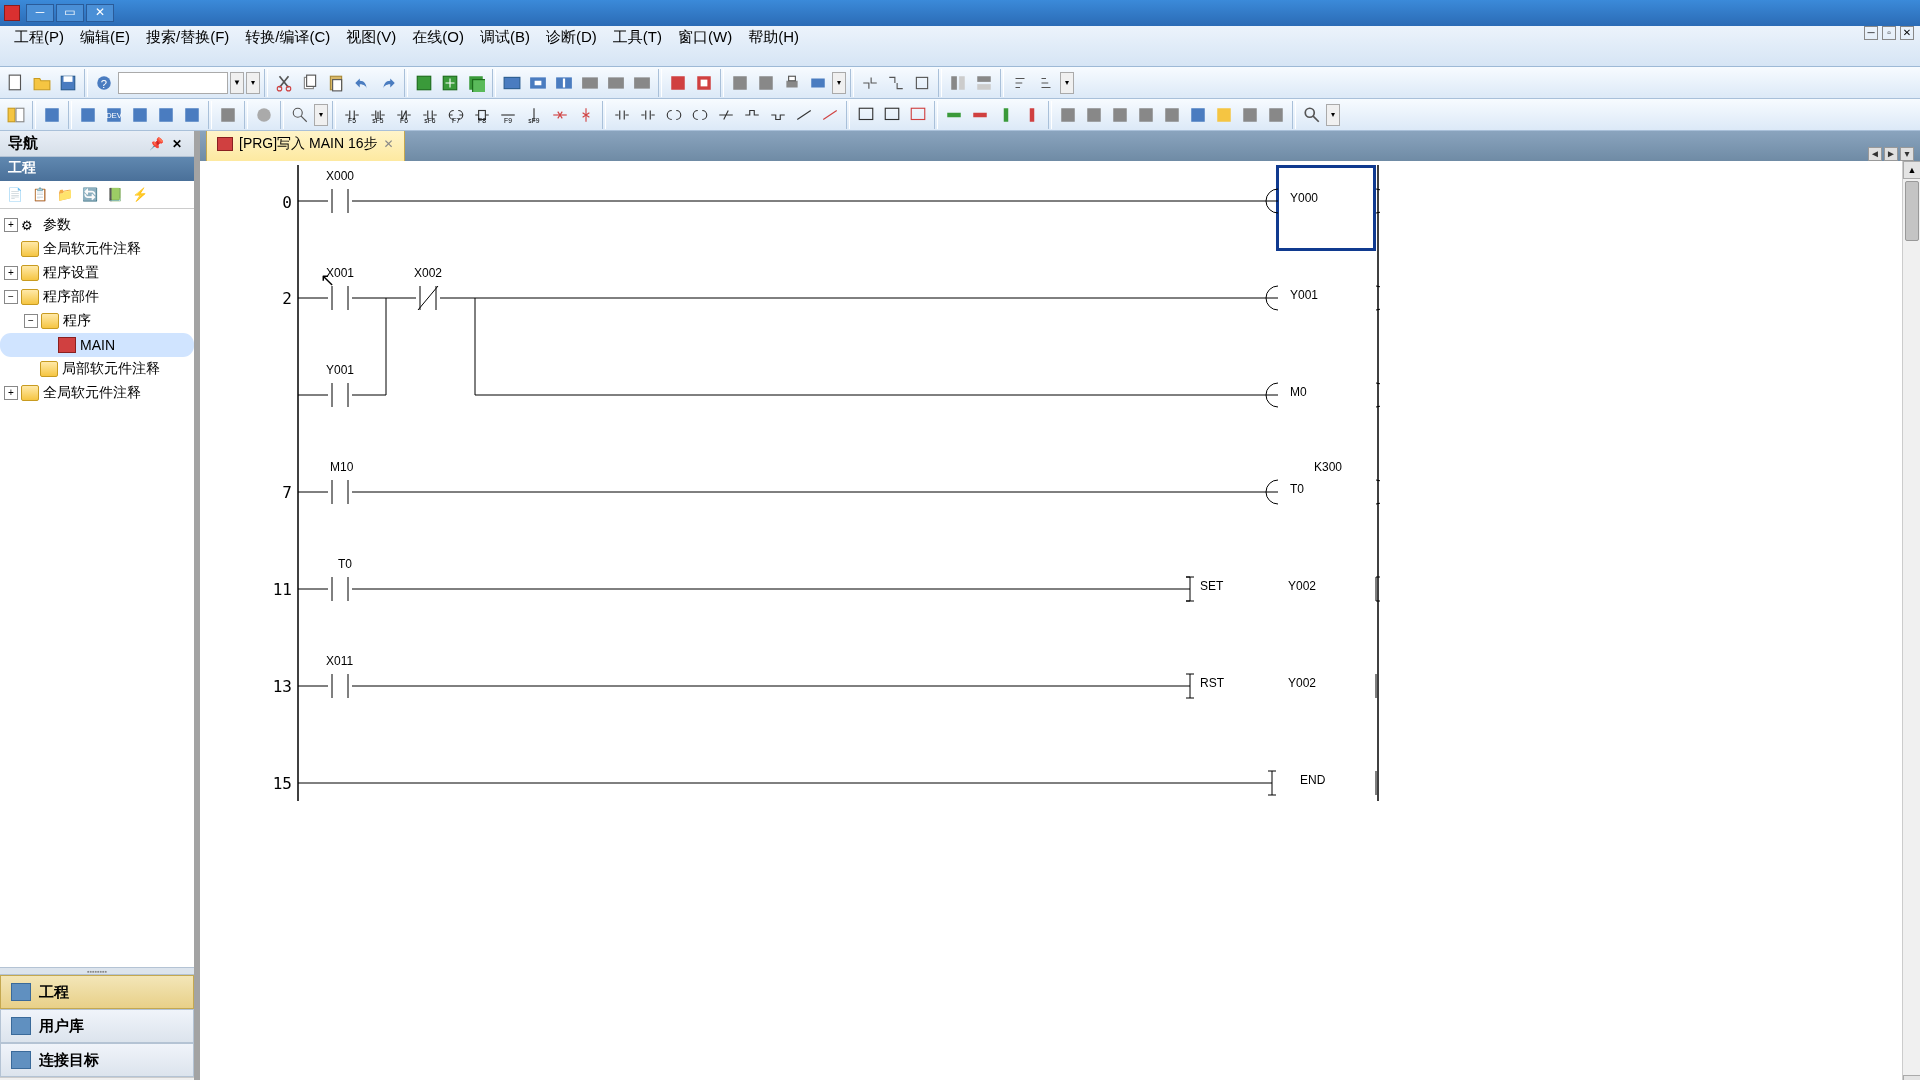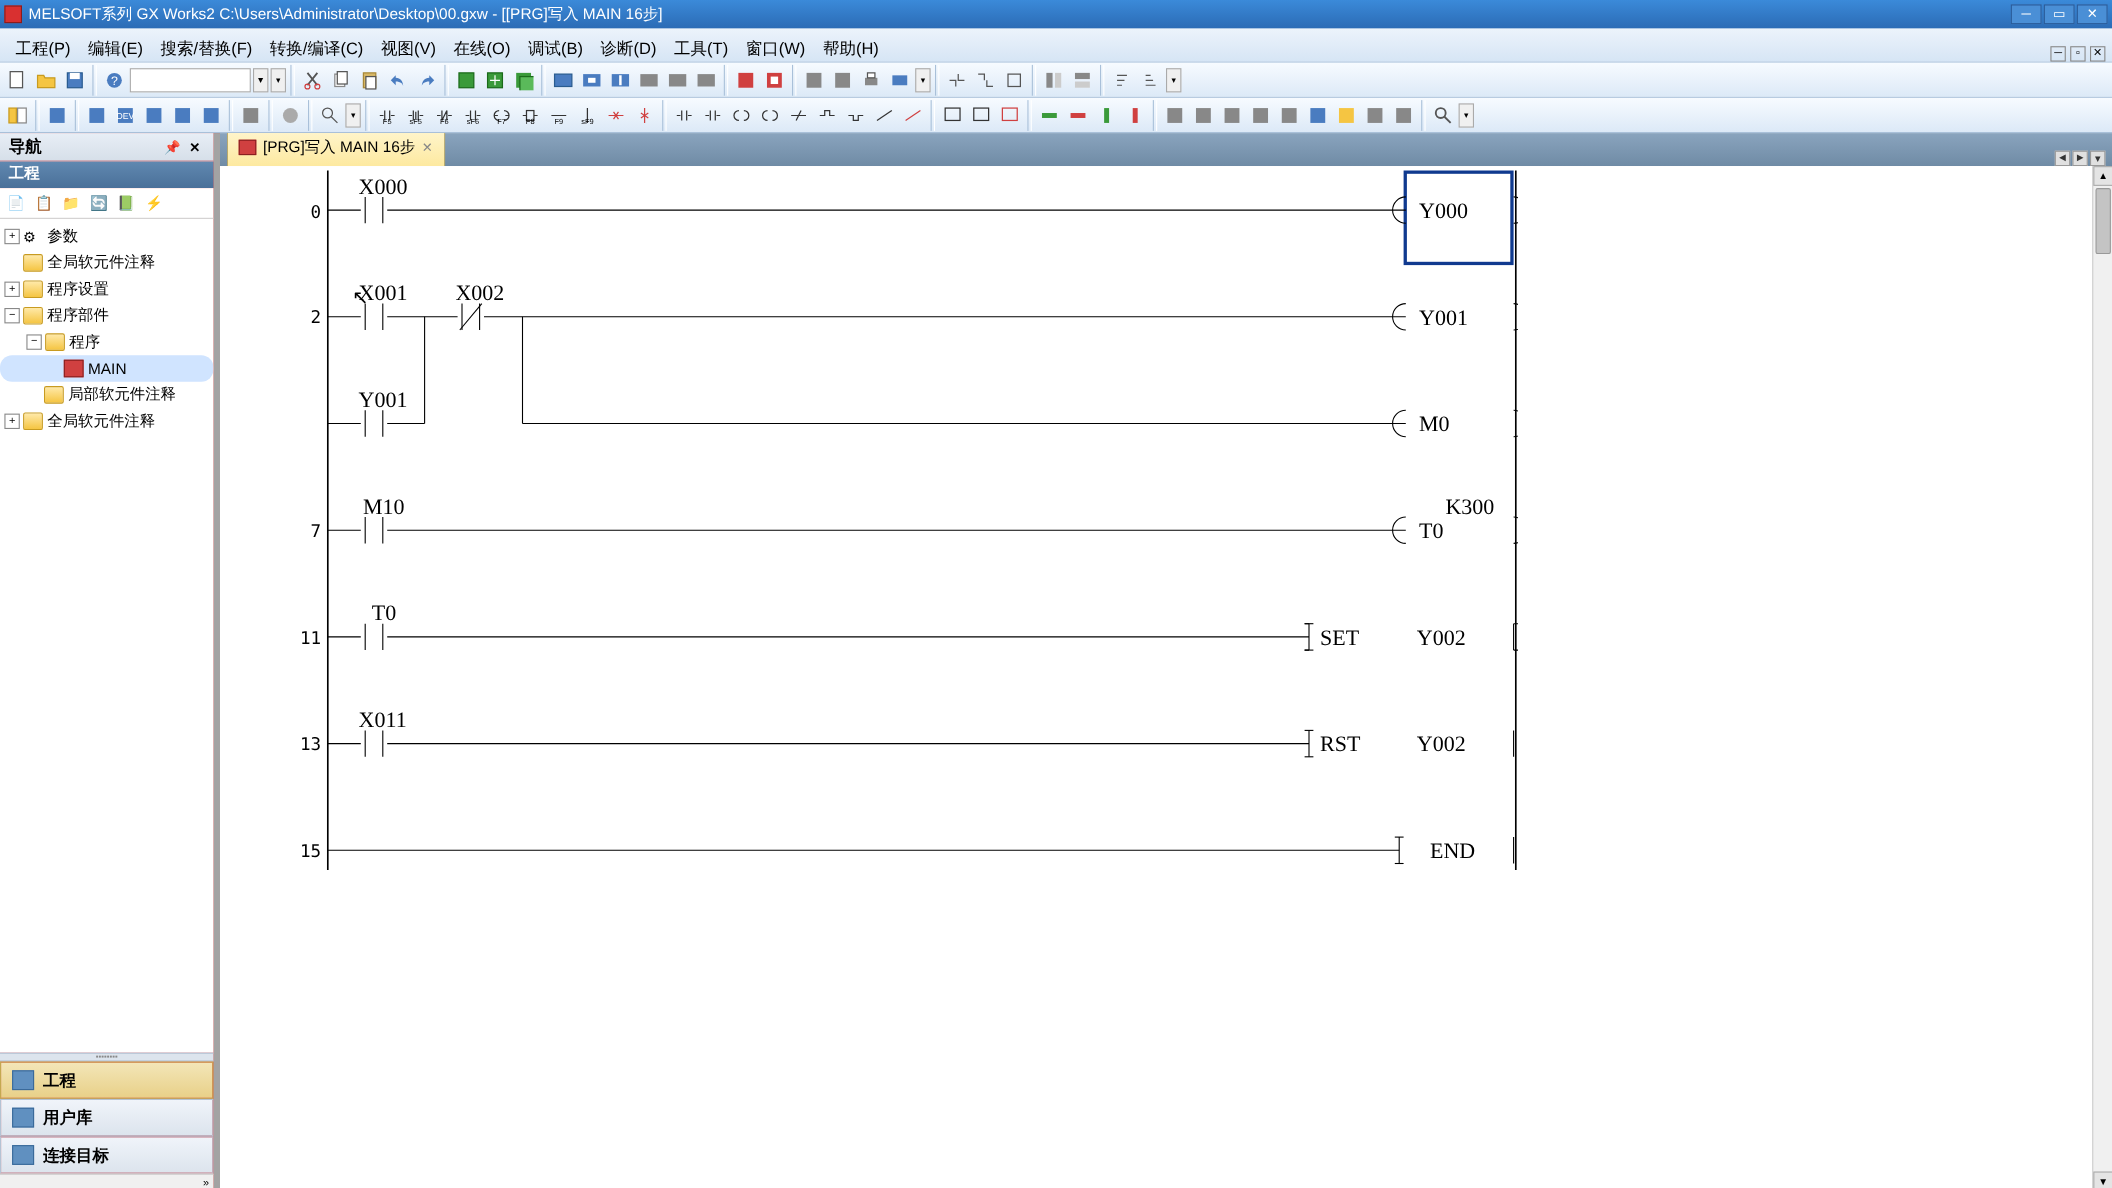--- a/index.html
+++ b/index.html
@@ -4,21 +4,21 @@
 <style>
 * { margin: 0; padding: 0; box-sizing: border-box; font-family: "Microsoft YaHei", "SimSun", sans-serif; }
 body { background: #ffffff; overflow: hidden; font-size: 13px; }
 
 .titlebar { height: 26px; background: linear-gradient(#3b8ad9, #2b6bb5); display: flex; align-items: center; padding: 0 4px; color: #fff; font-size: 14px; }
 .titlebar .app-icon { width: 16px; height: 16px; background: #d93030; margin-right: 6px; border: 1px solid #8a1c1c; }
 .titlebar .title-text { flex: 1; }
 .titlebar .win-btns { display: flex; gap: 2px; }
 .titlebar .win-btn { width: 28px; height: 18px; background: #4a8fd6; border: 1px solid #2a5b99; color: #fff; font-size: 12px; text-align: center; line-height: 14px; cursor: pointer; }
 
-.menubar { height: 31px; background: linear-gradient(#ecf3fb, #d6e5f5); border-bottom: 1px solid #9db9d6; display: flex; align-items: flex-end; padding: 0 6px; }
+.menubar { height: 41px; background: linear-gradient(#ecf3fb, #d6e5f5); border-bottom: 1px solid #9db9d6; display: flex; align-items: flex-start; padding: 0 6px; }
 .menubar .menu-item { padding: 2px 8px; cursor: pointer; font-size: 15px; }
 .menubar .wnd-controls { margin-left: auto; display: flex; gap: 4px; }
 .menubar .wc { width: 14px; height: 14px; border: 1px solid #888; font-size: 10px; text-align: center; line-height: 12px; cursor: pointer; }
 
 .toolbar-row { height: 32px; background: linear-gradient(#f7fbff, #dce9f7); border-bottom: 1px solid #a9c0d9; display: flex; align-items: center; padding: 0 4px; gap: 2px; }
 .tb-sep { width: 4px; height: 28px; border-left: 1px solid #a9c0d9; border-right: 1px solid #fff; margin: 0 2px; }
 .tb-btn { width: 24px; height: 24px; border: 1px solid transparent; display: flex; align-items: center; justify-content: center; cursor: pointer; position: relative; }
 .tb-btn svg { width: 18px; height: 18px; }
 .tb-wide { width: 110px; height: 22px; border: 1px solid #aaa; background: #fff; }
 .tb-dropdown-arrow { width: 14px; height: 22px; border: 1px solid #aaa; background: #f0f0f0; display:flex; align-items:center; justify-content:center; font-size:8px; cursor:pointer; }
@@ -54,38 +54,37 @@
 .doc-tabs { height: 30px; background: linear-gradient(#8aa4be, #6f8ba5); display: flex; align-items: flex-end; padding: 0 6px; position: relative; }
 .doc-tab { height: 36px; background: linear-gradient(#fff6d0, #fde9a0); border: 1px solid #c4a850; border-bottom: none; border-radius: 4px 4px 0 0; display: flex; align-items: center; padding: 0 10px; font-size: 14px; cursor: pointer; gap: 6px; }
 .doc-tab .doc-ico { width: 16px; height: 14px; background: #d04040; border: 1px solid #8a2020; }
 .doc-tab .doc-close { font-size: 12px; color: #888; cursor: pointer; }
 .doc-tabs .tab-arrows { margin-left: auto; display: flex; gap: 2px; align-items: center; }
 .doc-tabs .tab-arrow { width: 14px; height: 14px; font-size: 10px; text-align: center; cursor: pointer; color: #333; background: #e0e0e0; border: 1px solid #999; }
 
 .ladder-area { flex: 1; position: relative; overflow: hidden; background: #fff; }
 .ladder-svg { position: absolute; top: 0; left: 0; }
 
-.ladder-label { position: absolute; font-size: 20px; font-family: Liberation Serif, serif; color: #000; }
+.ladder-label { position: absolute; font-size: 12px; font-family: Liberation Sans, sans-serif; color: #000; }
 .ladder-step { position: absolute; font-size: 16px; font-family: Consolas, monospace; color: #000; text-align: right; width: 30px; }
 .selection-box { position: absolute; border: 3px solid #103a8f; pointer-events: none; }
 
 .scrollbar-v { position: absolute; right: 0; top: 0; width: 18px; height: 100%; background: #f0f0f0; border-left: 1px solid #ccc; }
 .scrollbar-v .thumb { position: absolute; left: 2px; width: 14px; background: #c4c4c4; border: 1px solid #999; border-radius: 2px; }
 .scrollbar-v .arrow { position: absolute; left: 0; width: 18px; height: 18px; background: #e4e4e4; border: 1px solid #aaa; text-align: center; font-size: 9px; line-height: 16px; cursor: pointer; }
 
 .scrollbar-h-nav { height: 16px; background: #f0f0f0; border-top: 1px solid #ccc; display:flex; align-items:center; justify-content:flex-end; padding-right:4px; font-size:10px; gap:4px; }
 
 .cursor-ptr { position: absolute; font-size: 18px; pointer-events: none; }
 </style>
 </head>
 <body>
 
 <div class="titlebar">
   <div class="app-icon"></div>
-  <div class="title-text">MELSOFT系列 GX Works2 C:\Users\Administrator\Desktop\00.gxw - [[PRG]写入 MAIN 16步]</div>
   <div class="win-btns">
     <div class="win-btn">─</div>
     <div class="win-btn">▭</div>
     <div class="win-btn">✕</div>
   </div>
 </div>
 
 <div class="menubar">
   <div class="menu-item">工程(P)</div>
   <div class="menu-item">编辑(E)</div>

